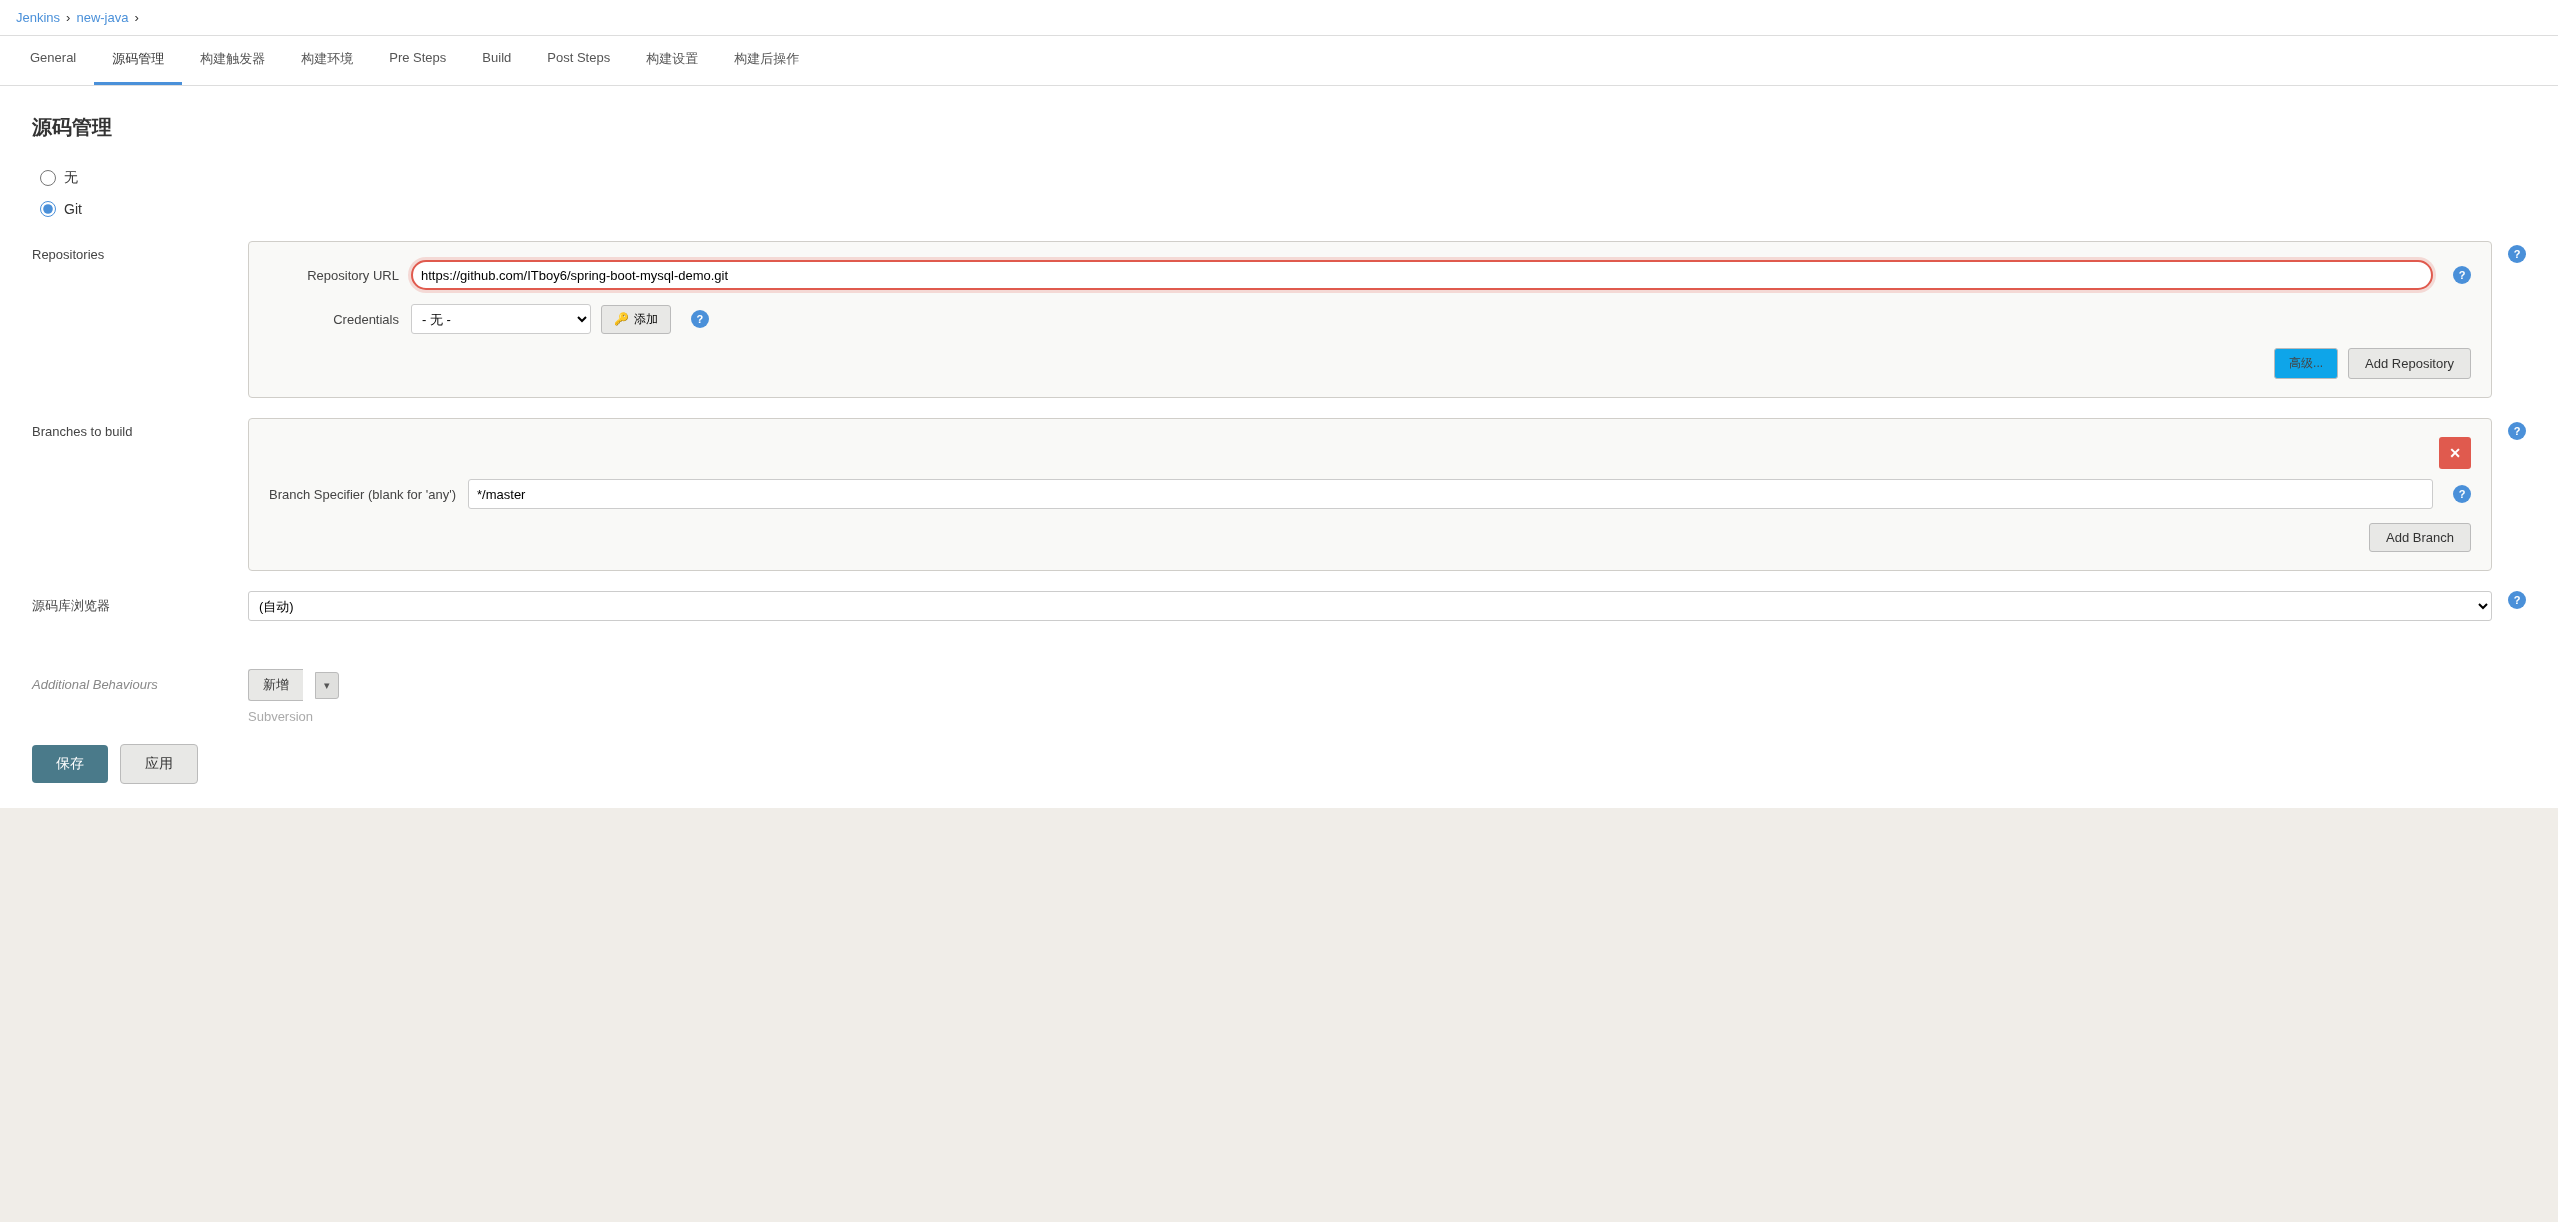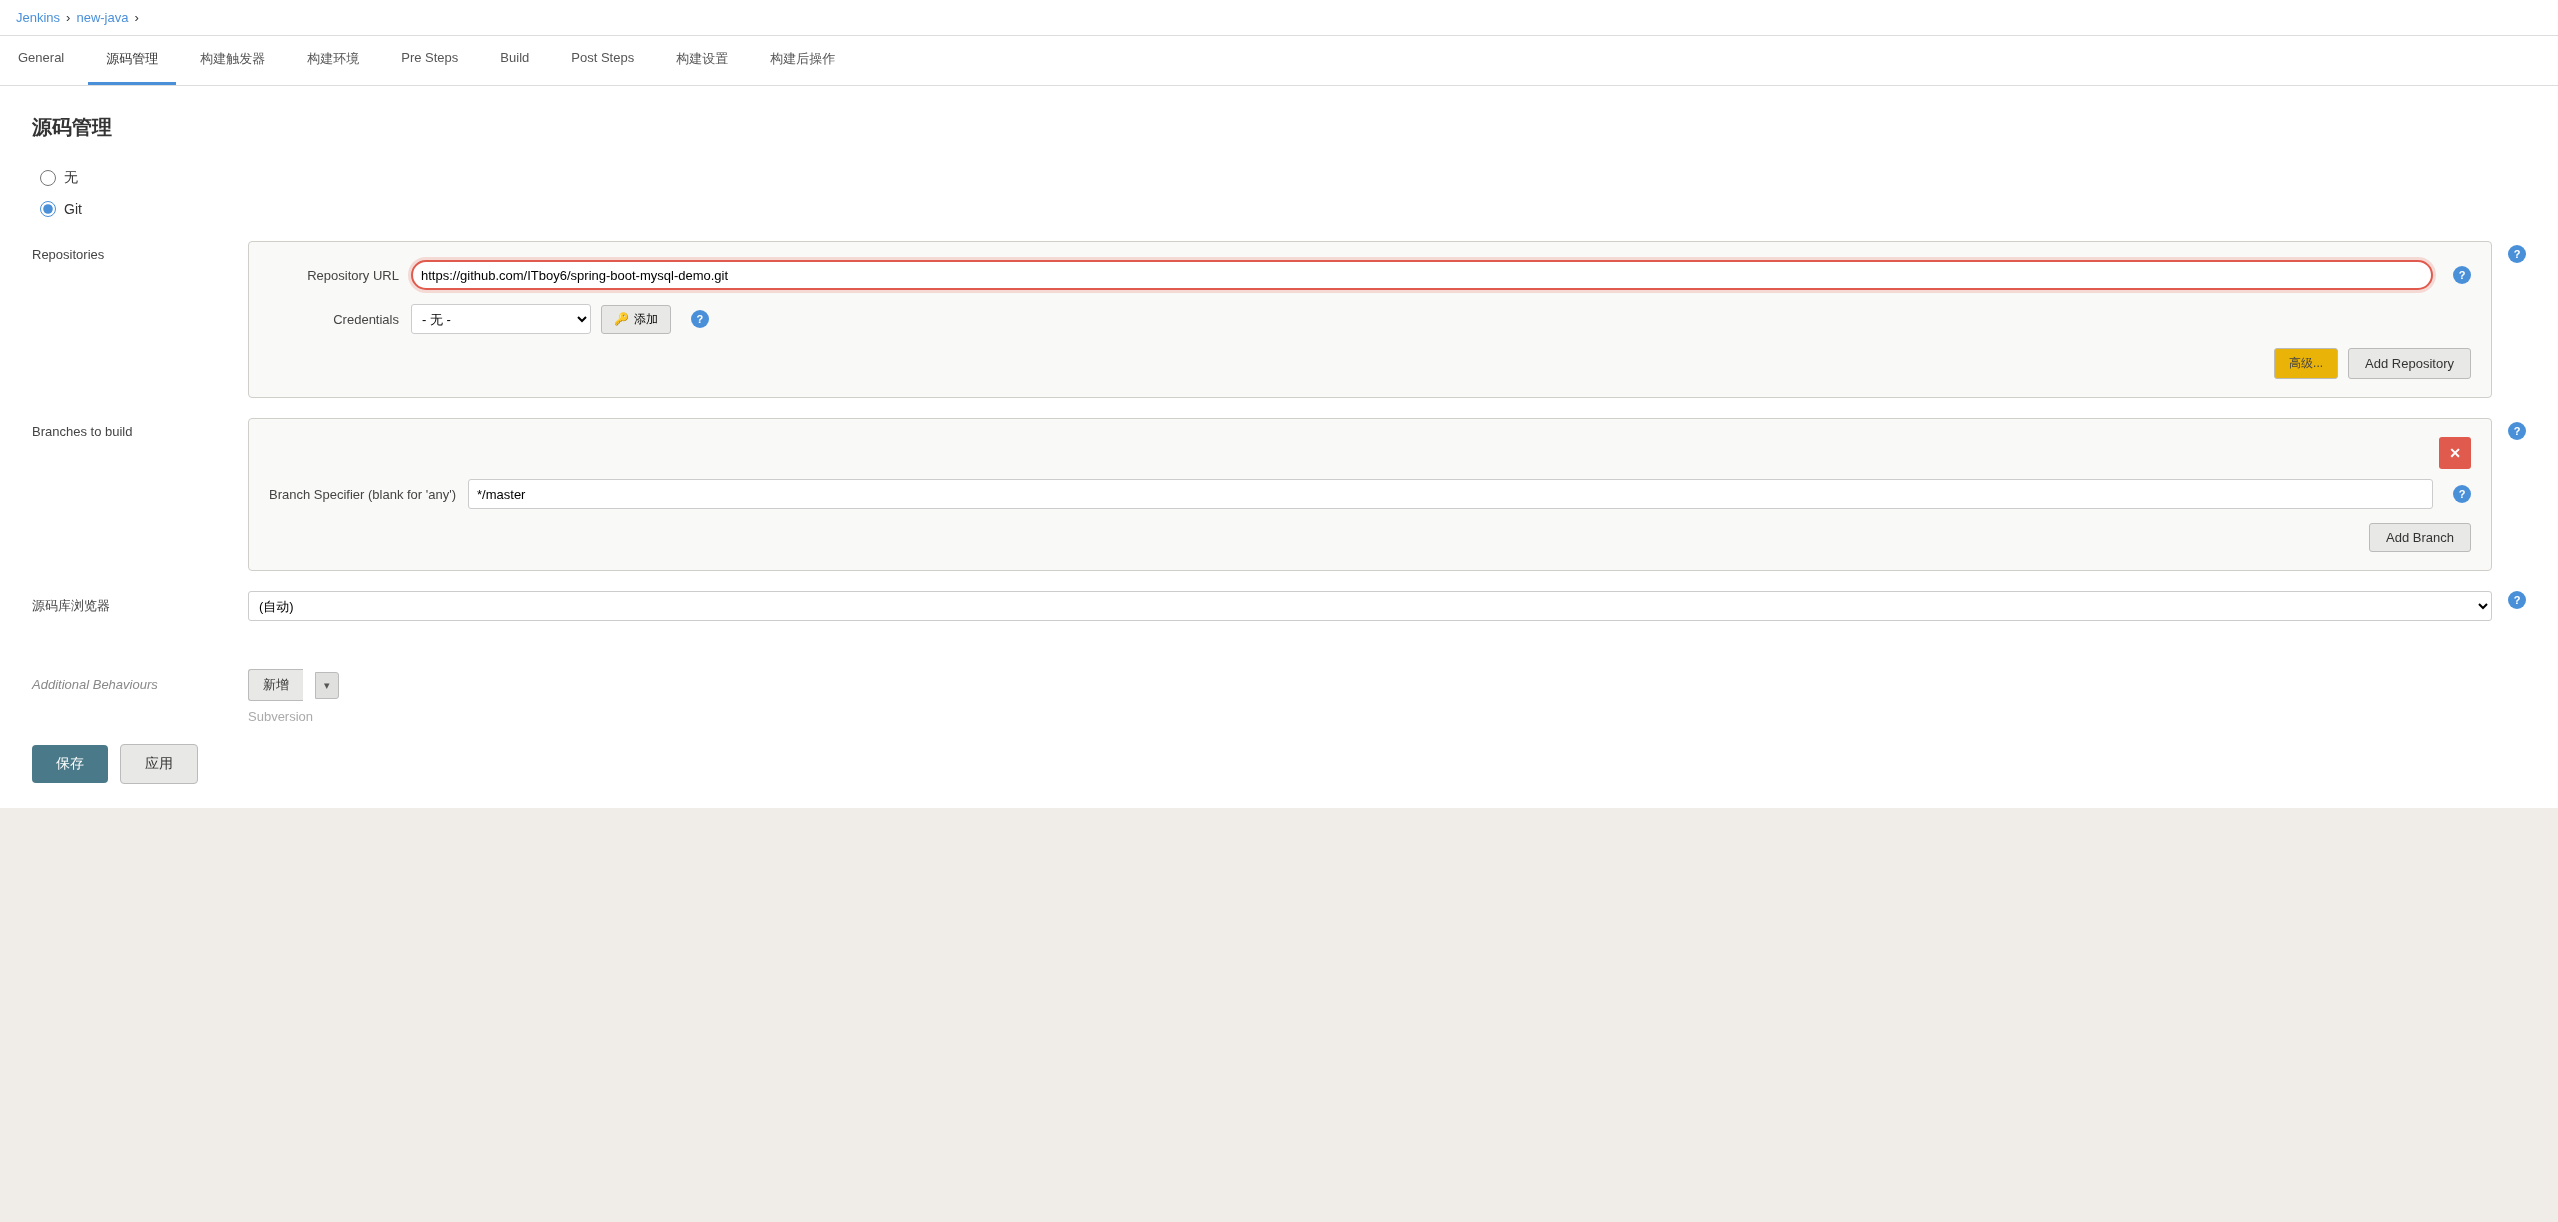--- a/index.html
+++ b/index.html
@@ -28,22 +28,21 @@
       margin: 0;
       padding: 0;
     }
 
     
     .tabs-row {
       display: flex;
       align-items: stretch;
       border-bottom: 1px solid #ddd;
       background: #fff;
-      padding: 0 0;
-      gap: 6px;
+      padding: 0 12px;
     }
     .tab {
       padding: 14px 18px;
       cursor: pointer;
       font-size: 13px;
       color: #555;
       border-bottom: 3px solid transparent;
       white-space: nowrap;
     }
     .tab.active {
@@ -164,21 +163,21 @@
 
     
     .field-actions {
       display: flex;
       justify-content: flex-end;
       margin-top: 14px;
     }
     .btn-advanced {
       padding: 6px 14px;
       font-size: 12px;
-      background: #eab308;
+      background: #0ea5e9;
       border: 1px solid #bbb;
       border-radius: 3px;
       cursor: pointer;
       color: #444;
     }
     .btn-add-repo {
       padding: 6px 16px;
       font-size: 13px;
       background: #e8e8e6;
       border: 1px solid #bbb;

